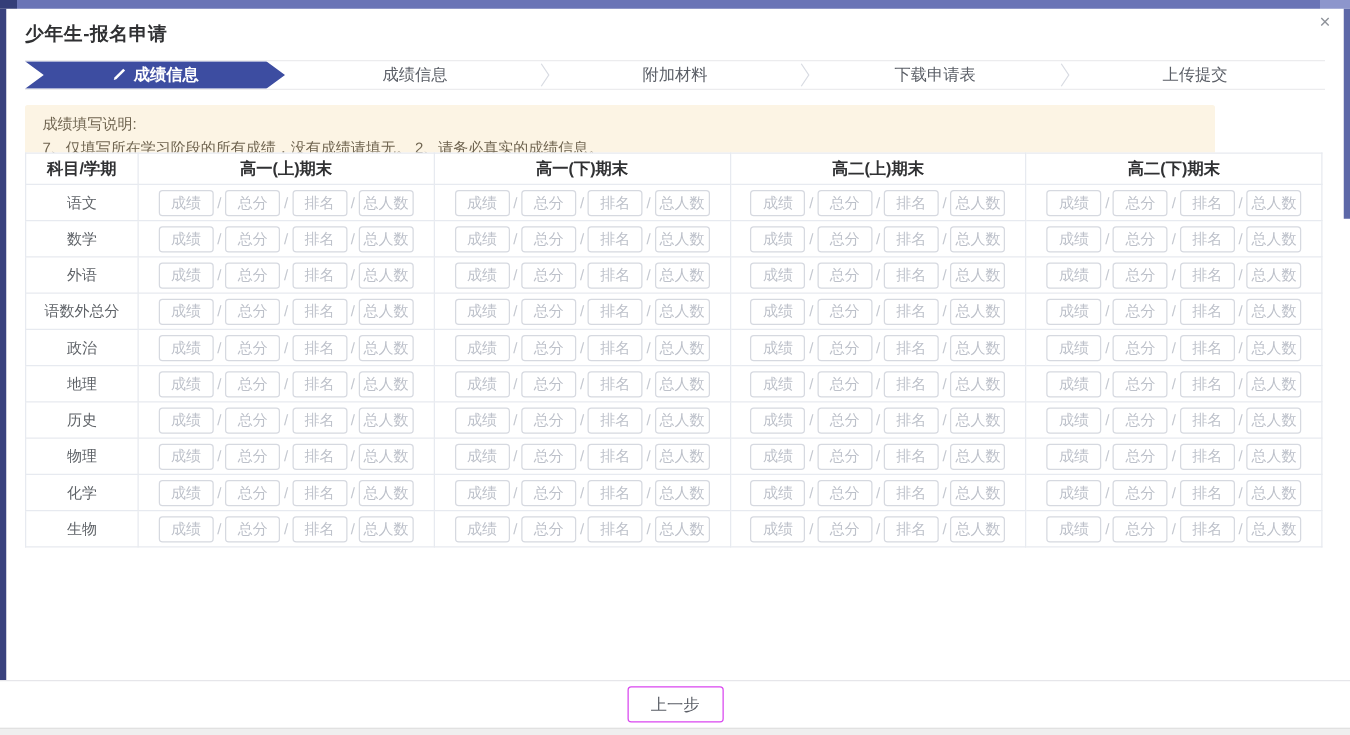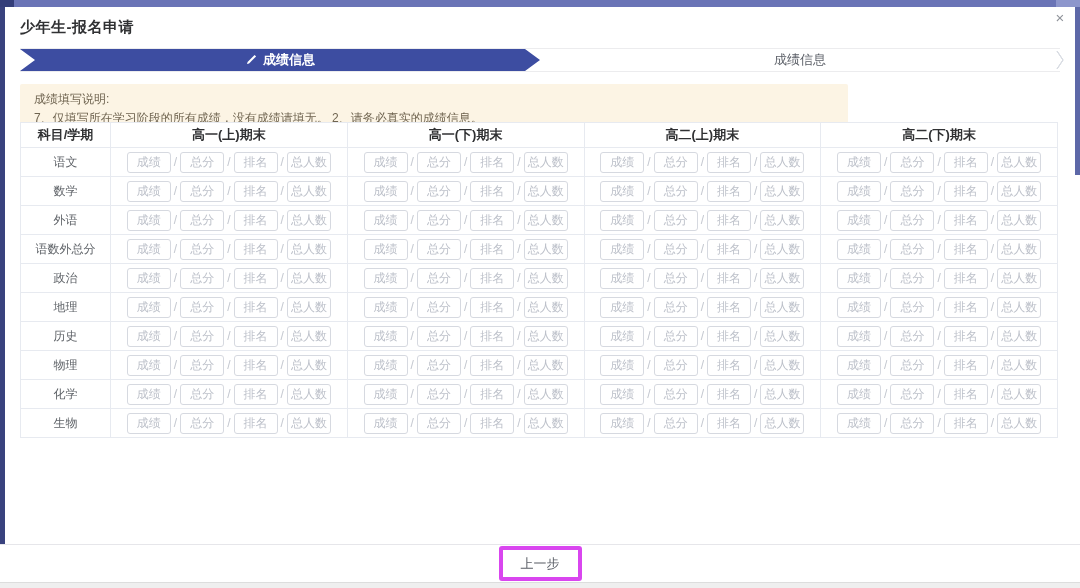--- a/index.html
+++ b/index.html
@@ -33,21 +33,21 @@
     clip-path:polygon(0 0, calc(100% - 15px) 0, 100% 50%, calc(100% - 15px) 100%, 0 100%, 15px 50%);
     text-align:center;
   }
   .step .pencil { display:none; line-height:0; }
   .step.active .pencil { display:inline-block; }
   .step-chevron { flex:0 0 14px; width:14px; margin:0 -7px; z-index:1;
     display:flex; align-items:center; justify-content:center; pointer-events:none; }
   .step-chevron.invisible { visibility:hidden; }
 
   
-  .notice { position:absolute; top:84px; left:20px; width:828px;
+  .notice { position:absolute; top:84px; left:20px; width:952px;
     background:#fcf4e4; border-radius:2px; padding:6px 14px 7px;
     font-size:12px; line-height:1.55; color:#6f6450; }
 
   
   .score-table { position:absolute; top:122px; left:20px; width:1038px;
     border-collapse:collapse; table-layout:fixed; background:#fff; }
   .score-table th, .score-table td { border:1px solid #e7eaf0; text-align:center; vertical-align:middle; }
   .score-table th { height:25px; font-size:13px; font-weight:bold; color:#303133; }
   .score-table td { height:29px; }
   .score-table td.subject-cell { font-size:12px; color:#5f6368; }
@@ -57,21 +57,21 @@
     font-family:"Liberation Sans","DejaVu Sans",sans-serif; }
   .input-group input::placeholder { color:#bdc1ca; opacity:1; }
   .slash { font-size:12px; color:#c3c7cf; }
 
   
   .footer { position:absolute; left:0; bottom:6px; width:1080px; height:38px;
     border-top:1px solid #e6e6ea; background:#fff;
     display:flex; align-items:center; justify-content:center; gap:10px; }
   .btn { font-size:13px; border-radius:3px; padding:6px 16px; cursor:pointer;
     font-family:"Liberation Sans","DejaVu Sans",sans-serif; line-height:1.2; }
-  .btn-prev { background:#ffffff; border:4px solid #d946ef; color:#5a5e66; padding:6px 18px; }
+  .btn-prev { background:#ffffff; border:1px solid #d946ef; color:#5a5e66; padding:6px 18px; }
   .btn-next { background:#409eff; border:1px solid #409eff; color:#ffffff; padding:6px 12px; }
 </style>
 </head>
 <body>
 
 <div class="top-bar"></div>
 <div class="left-strip"></div>
 <div class="right-strip"></div>
 <div class="bottom-strip"></div>
 
@@ -96,30 +96,39 @@
       </svg>
     </span>
     <div class="step">
       <span>成绩信息</span>
     </div>
     <span class="step-chevron">
       <svg width="10" height="24" viewBox="0 0 10 24">
         <polyline points="2,3 8,12 2,21" fill="none" stroke="#d9dce3" stroke-width="1"></polyline>
       </svg>
     </span>
+    <div class="step">
+      <span>附加材料</span>
+    </div>
     <span class="step-chevron">
       <svg width="10" height="24" viewBox="0 0 10 24">
         <polyline points="2,3 8,12 2,21" fill="none" stroke="#d9dce3" stroke-width="1"></polyline>
       </svg>
     </span>
+    <div class="step">
+      <span>下载申请表</span>
+    </div>
     <span class="step-chevron">
       <svg width="10" height="24" viewBox="0 0 10 24">
         <polyline points="2,3 8,12 2,21" fill="none" stroke="#d9dce3" stroke-width="1"></polyline>
       </svg>
     </span>
+    <div class="step">
+      <span>上传提交</span>
+    </div>
   </div>
 
 <div class="notice">
   <div>成绩填写说明:</div>
   <div>7、仅填写所在学习阶段的所有成绩，没有成绩请填无。 2、请务必真实的成绩信息。</div>
 </div>
 
 <table class="score-table">
     <colgroup>
       <col style="width: 90px;">

